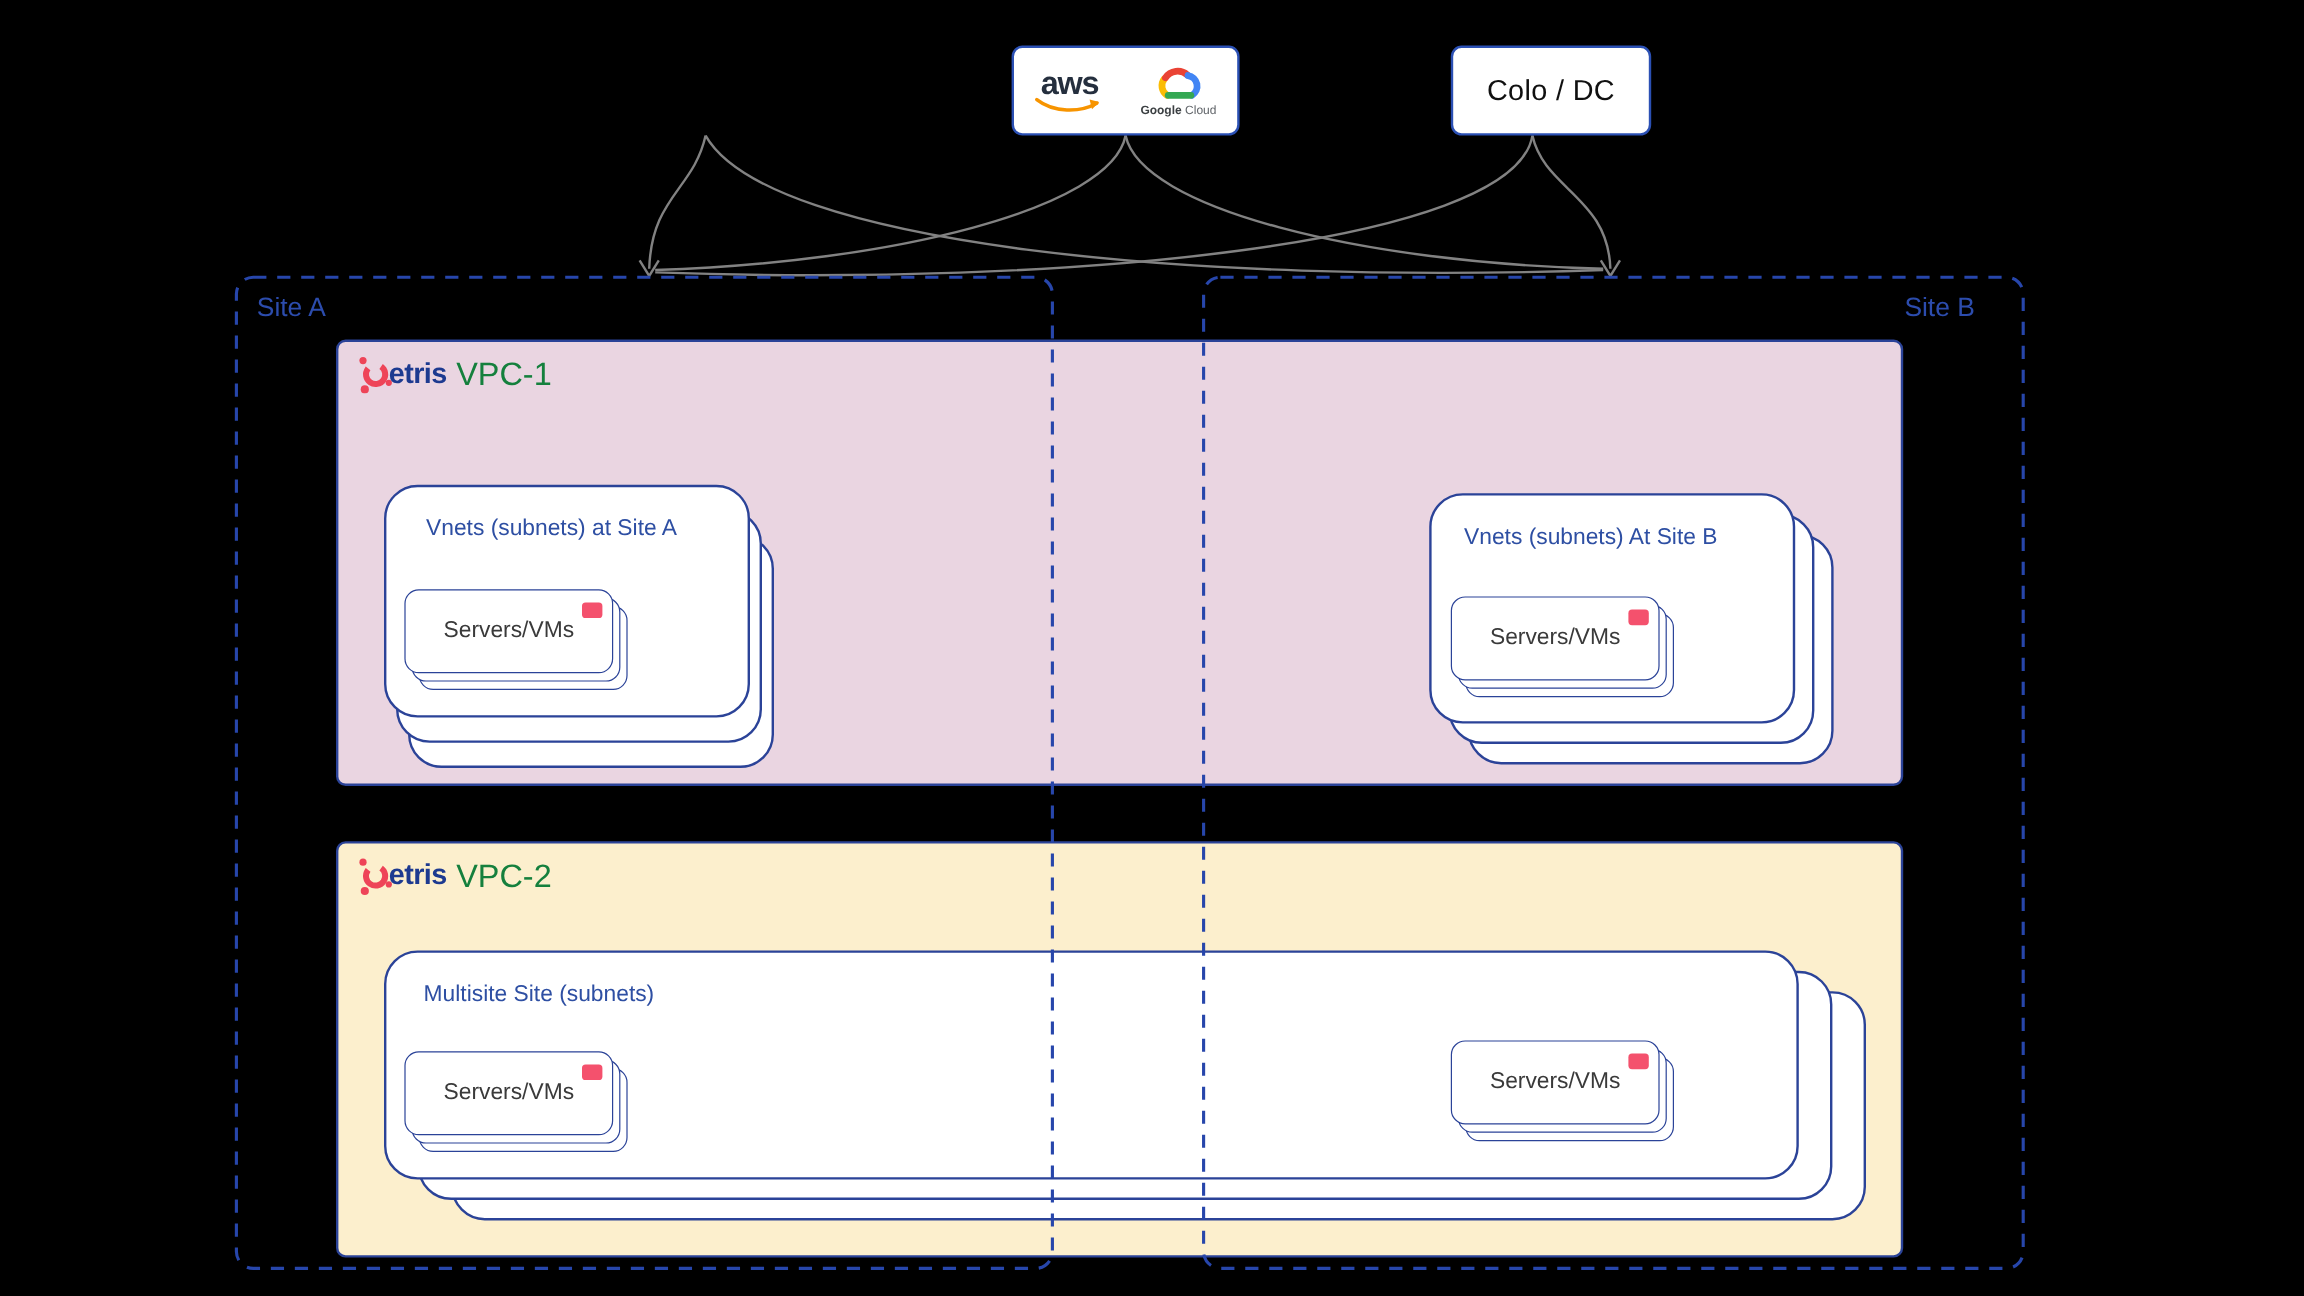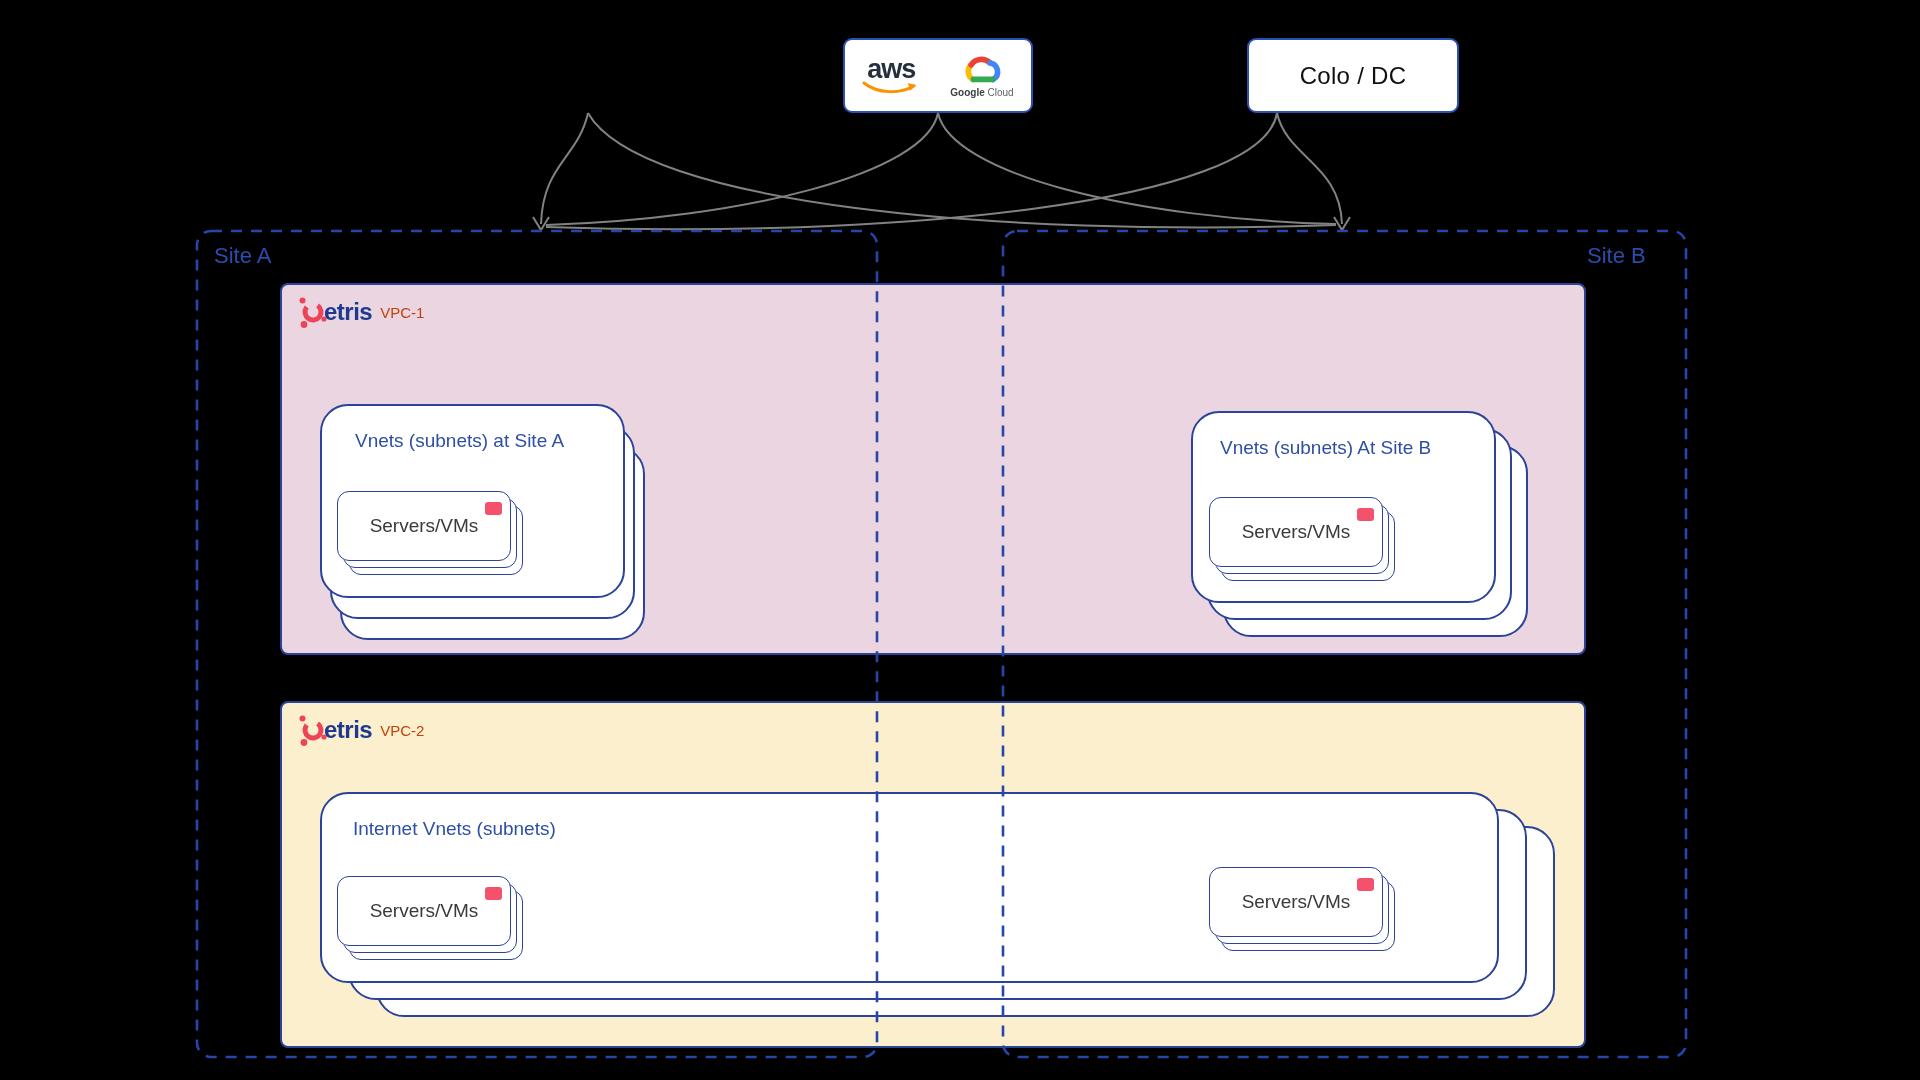--- a/index.html
+++ b/index.html
@@ -28,21 +28,21 @@
 
   
   .vpc{
     position:absolute;left:280px;width:1306px;box-sizing:border-box;
     border:2px solid #2b4398;border-radius:8px;z-index:10;
   }
   #vpc1{top:283px;height:372px;background:#ead5e1;}
   #vpc2{top:701px;height:347px;background:#fcefcd;}
   .brandrow{position:absolute;left:16px;top:12px;display:flex;align-items:center;height:30px;}
   .brandtext{font-size:24px;font-weight:700;color:#1d3a90;letter-spacing:-.5px;margin-left:-4px;}
-  .vpclabel{font-size:15px;color:#c2410c;margin-left:8px;font-weight:400;}
+  .vpclabel{font-size:27px;color:#15803d;margin-left:8px;font-weight:400;}
 
   
   .stack{position:absolute;}
   .layer{
     position:absolute;left:0;top:0;width:100%;height:100%;
     background:#fff;border:2px solid #2b4398;border-radius:28px;box-sizing:border-box;
   }
   .cardtitle{
     position:absolute;font-size:19px;color:#2e4fa3;font-weight:500;white-space:nowrap;
   }
@@ -96,21 +96,21 @@
           <path d="M12 27 A 10 10 0 0 1 9.5 12.5" stroke="#fbbc05" stroke-width="6"></path>
           <path d="M10.5 11.5 A 13 13 0 0 1 30 9" stroke="#ea4335" stroke-width="6"></path>
           <path d="M30.5 9.5 A 9.5 9.5 0 0 1 34 27" stroke="#4285f4" stroke-width="6"></path>
           <path d="M13 27 H33" stroke="#34a853" stroke-width="6"></path>
         </svg>
         <span class="gcp-text"><b>Google</b><span> Cloud</span></span>
       </div>
     </div>
   </div>
 
-  <div class="topbox" style="left:1247px;width:212px">
+  <div class="topbox" style="left:1209px;width:167px">
     <span class="nodelabel">Colo / DC</span>
   </div>
 
   <div class="vpc" id="vpc1">
     <div class="brandrow">
       <svg width="30" height="32" viewBox="0 0 30 32">
         <circle cx="15" cy="16" r="8" fill="none" stroke="#ee4458" stroke-width="5" stroke-dasharray="38 13" transform="rotate(-55 15 16)"></circle>
         <circle cx="4.5" cy="4.5" r="3" fill="#ee4458"></circle>
         <circle cx="6" cy="28.5" r="3.4" fill="#ee4458"></circle>
         <circle cx="26" cy="23" r="2.6" fill="#ee4458"></circle>
@@ -161,21 +161,21 @@
         <circle cx="26" cy="23" r="2.6" fill="#ee4458"></circle>
       </svg>
       <span class="brandtext">etris</span>
       <span class="vpclabel">VPC-2</span>
     </div>
 
     <div class="stack" style="left:38px;top:89px;width:1179px;height:191px">
       <div class="layer" style="transform:translate(56px,34px)"></div>
       <div class="layer" style="transform:translate(28px,17px)"></div>
       <div class="layer">
-        <div class="cardtitle" style="left:31px;top:24px">Internet Vnets (subnets)</div>
+        <div class="cardtitle" style="left:31px;top:24px">Multisite Site (subnets)</div>
         <div class="srvstack" style="left:15px;top:82px">
           <div class="srvlayer" style="transform:translate(12px,14px)"></div>
           <div class="srvlayer" style="transform:translate(6px,7px)"></div>
           <div class="srvlayer srv-front">
             <span class="srvlabel">Servers/VMs</span>
             <span class="badge"></span>
           </div>
         </div>
         <div class="srvstack" style="left:887px;top:73px">
           <div class="srvlayer" style="transform:translate(12px,14px)"></div>

